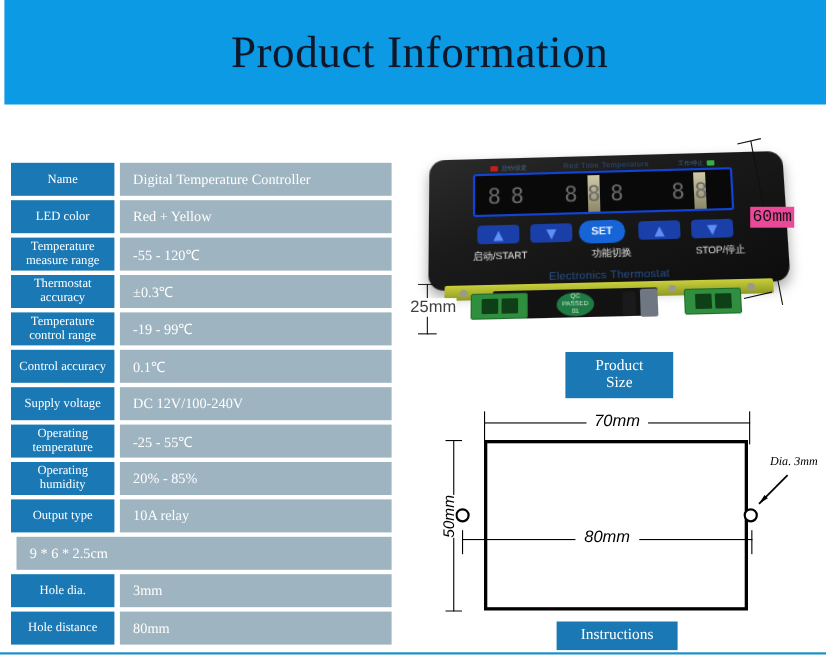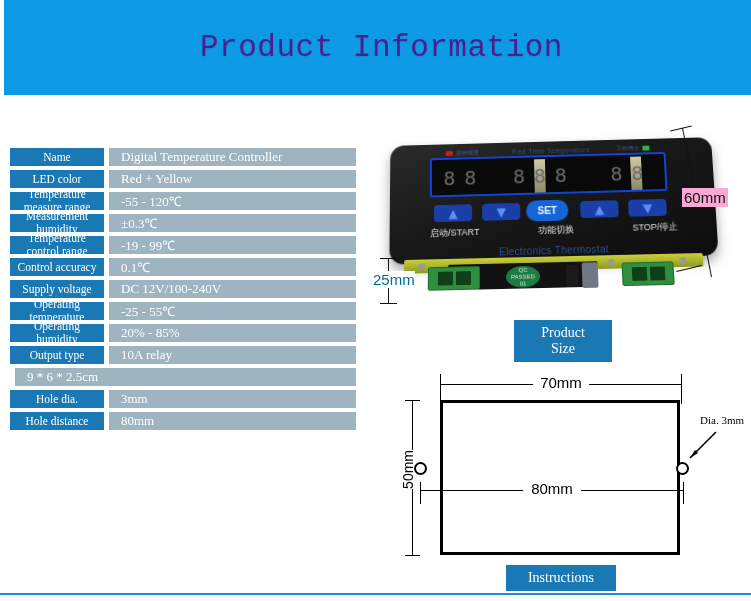--- a/index.html
+++ b/index.html
@@ -16,33 +16,33 @@
     position: absolute; left: 4px; top: 0; width: 747px; height: 95px;
     background: #0c9ae5;
     display: flex; align-items: center; justify-content: center;
   }
   .banner-inner {
     position: absolute; left: 8px; top: 3px; right: 0; bottom: 4px;
     background: #0c9ae5;
     display: flex; align-items: center; justify-content: center;
   }
   .banner-title {
-    color: #4c1d95;
-    font-size: 31px;
+    color: #0f172a;
+    font-size: 41px;
     letter-spacing: 0.5px;
-    font-family: Liberation Mono, monospace;
+    font-family: Liberation Serif, serif;
     text-shadow: 0 1px 1px rgba(0,0,0,0.08);
   }
 
   
   .spec-table {
     position: absolute; left: 10px; top: 148px;
     width: 346px;
   }
-  .spec-row { display: flex; margin-bottom: 4px; height: 18px; }
+  .spec-row { display: flex; margin-bottom: 4px; height: 30px; }
   .spec-label {
     width: 94px; flex: 0 0 94px;
     background: #1a79b4;
     color: #ffffff;
     font-size: 11.5px;
     line-height: 1.12;
     display: flex; align-items: center; justify-content: center;
     text-align: center;
     padding: 0 3px;
   }
@@ -65,32 +65,32 @@
     font-family: "Liberation Sans", sans-serif;
   }
 
   .dim-60 { position: absolute; left: 676px; top: 128px; width: 70px; height: 150px; }
   .dim-60 .diag {
     position: absolute; left: 6px; top: 0; width: 1px; height: 152px; background: #111;
     transform: rotate(-11deg); transform-origin: top center;
   }
   .dim-60 .txt {
     position: absolute; left: 6px; top: 60px; font-size: 15px; color: #111;
-    background: #f9a8d4; padding: 1px 2px;
-    font-family: Liberation Sans, sans-serif;
+    background: #ec4899; padding: 1px 2px;
+    font-family: Liberation Mono, monospace;
   }
   .dim-60 .cap-t { position: absolute; left: -6px; top: 0; width: 22px; height: 1px; background: #111; transform: rotate(-13deg); }
   .dim-60 .cap-b { position: absolute; left: 0; top: 140px; width: 26px; height: 1px; background: #111; transform: rotate(-13deg); }
 
   .dim-25 { position: absolute; left: 374px; top: 258px; width: 44px; height: 46px; }
   .dim-25 .vline { position: absolute; left: 14px; top: 0; width: 1px; height: 46px; background: #111; }
   .dim-25 .cap-t { position: absolute; left: 6px; top: 0; width: 17px; height: 1px; background: #111; }
   .dim-25 .cap-b { position: absolute; left: 6px; bottom: 0; width: 17px; height: 1px; background: #111; }
   .dim-25 .txt {
-    position: absolute; left: -1px; top: 13px; font-size: 15px; color: #0369a1; background: #fff;
+    position: absolute; left: -1px; top: 13px; font-size: 15px; color: #404040; background: #fff;
     font-family: "Liberation Sans", sans-serif;
   }
 
   
   .device {
     position: absolute; left: 390px; top: 140px; width: 325px; height: 120px;
     background: linear-gradient(160deg,#2b2b2b 0%, #1a1a1a 40%, #0d0d0d 100%);
     border-radius: 14px;
     transform: perspective(700px) rotateX(9deg) rotateZ(-1.6deg);
     box-shadow: 0 6px 12px rgba(0,0,0,0.35);
@@ -188,21 +188,21 @@
   .badge {
     background: #1a79b4; color: #ffffff;
     font-size: 14px; text-align: center;
     padding: 5px 16px;
     font-family: "Liberation Serif", serif;
   }
   .badge-product { position: absolute; left: 514px; top: 320px; width: 98px; }
   .badge-instructions { position: absolute; left: 506px; top: 565px; width: 110px; }
 
   
-  .cutout { position: absolute; left: 380px; top: 358px; width: 371px; height: 205px; }
+  .cutout { position: absolute; left: 380px; top: 358px; width: 371px; height: 205px; font-style: italic; }
   .rect-main {
     position: absolute; left: 60px; top: 42px; width: 240px; height: 155px;
     border: 3px solid #000; background: #fff;
   }
   .dim-70 { position: absolute; left: 60px; top: 16px; width: 242px; height: 20px; }
   .dim-70 .line { position: absolute; top: 10px; left: 0; width: 100%; height: 1px; background: #000; }
   .dim-70 .tick-l { position: absolute; left: 0; top: 0; width: 1px; height: 30px; background: #000; }
   .dim-70 .tick-r { position: absolute; right: 0; top: 0; width: 1px; height: 30px; background: #000; }
   .dim-70 .txt {
     position: absolute; left: 50%; top: 0; transform: translateX(-50%);
@@ -265,21 +265,21 @@
       <div class="spec-label">LED color</div>
       <div class="spec-value">Red + Yellow</div>
     </div>
 
     <div class="spec-row">
       <div class="spec-label">Temperature measure range</div>
       <div class="spec-value">-55 - 120℃</div>
     </div>
 
     <div class="spec-row">
-      <div class="spec-label">Measurement humidity</div>
+      <div class="spec-label">Thermostat accuracy</div>
       <div class="spec-value">±0.3℃</div>
     </div>
 
     <div class="spec-row">
       <div class="spec-label">Temperature control range</div>
       <div class="spec-value">-19 - 99℃</div>
     </div>
 
     <div class="spec-row">
       <div class="spec-label">Control accuracy</div>

